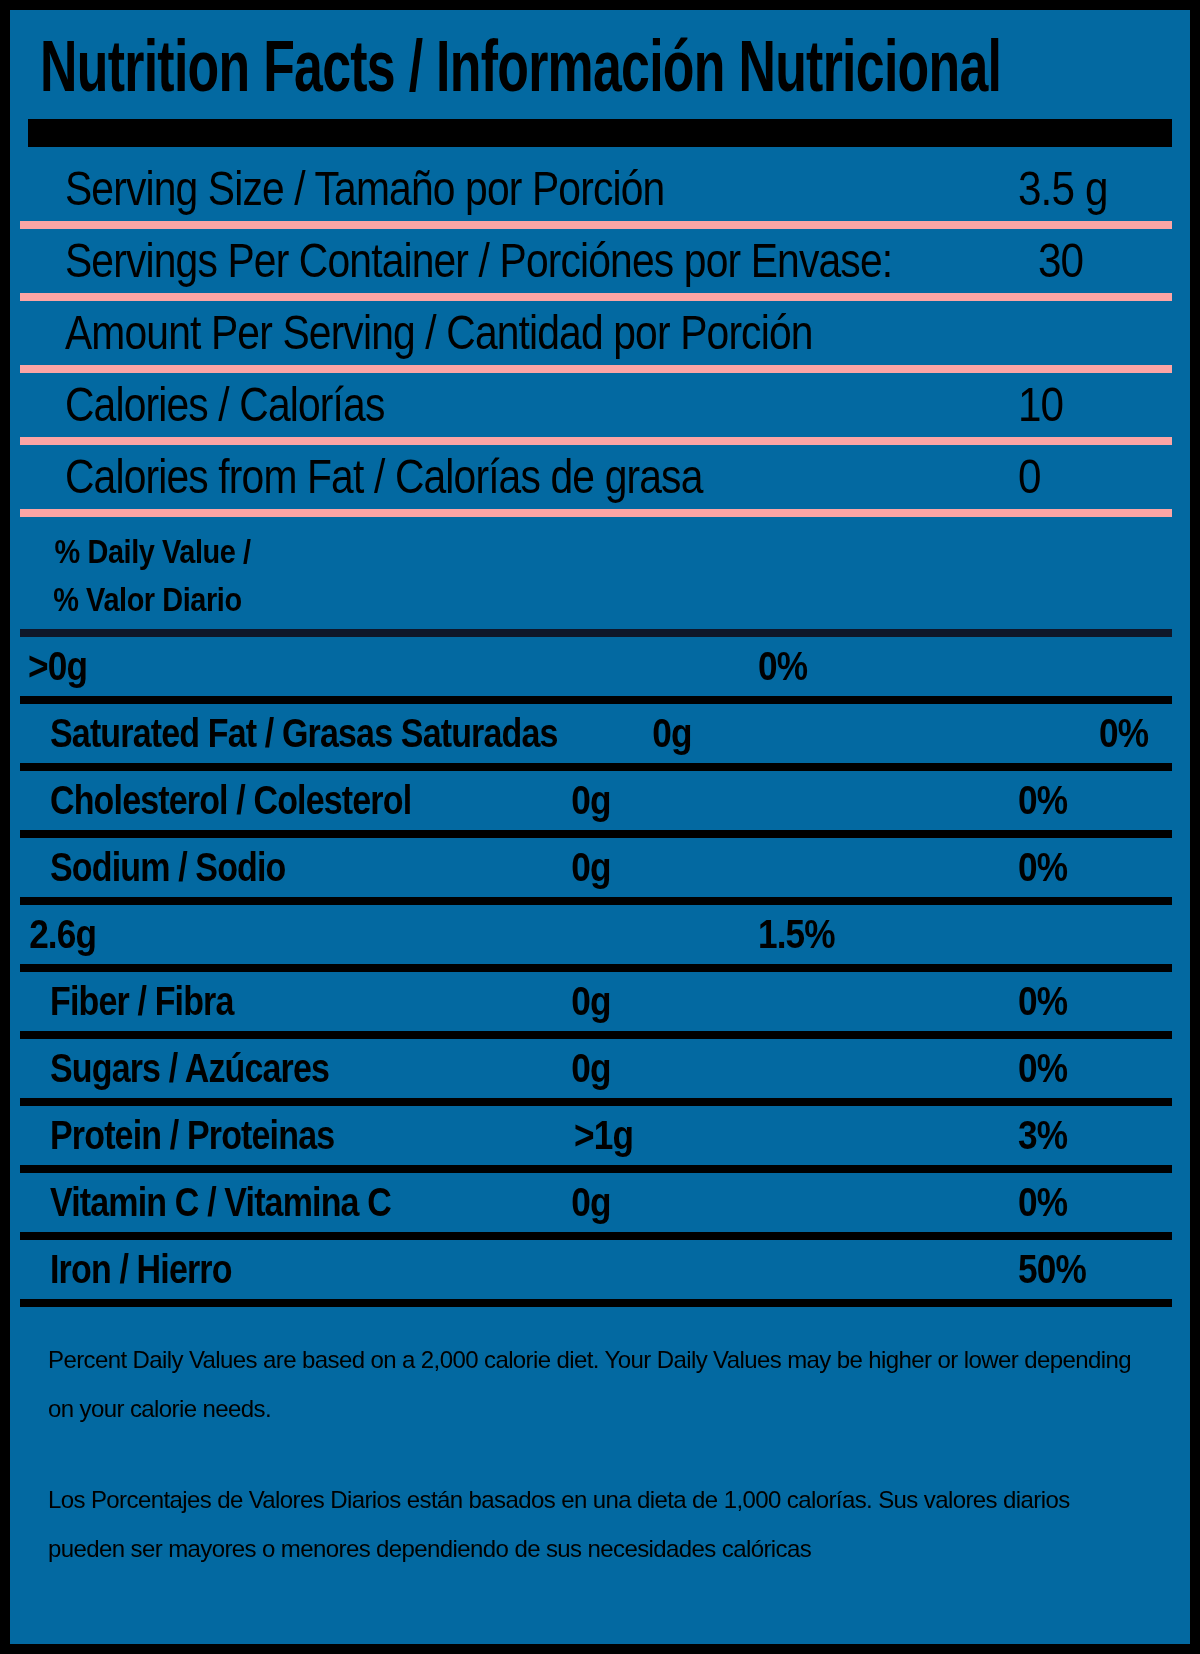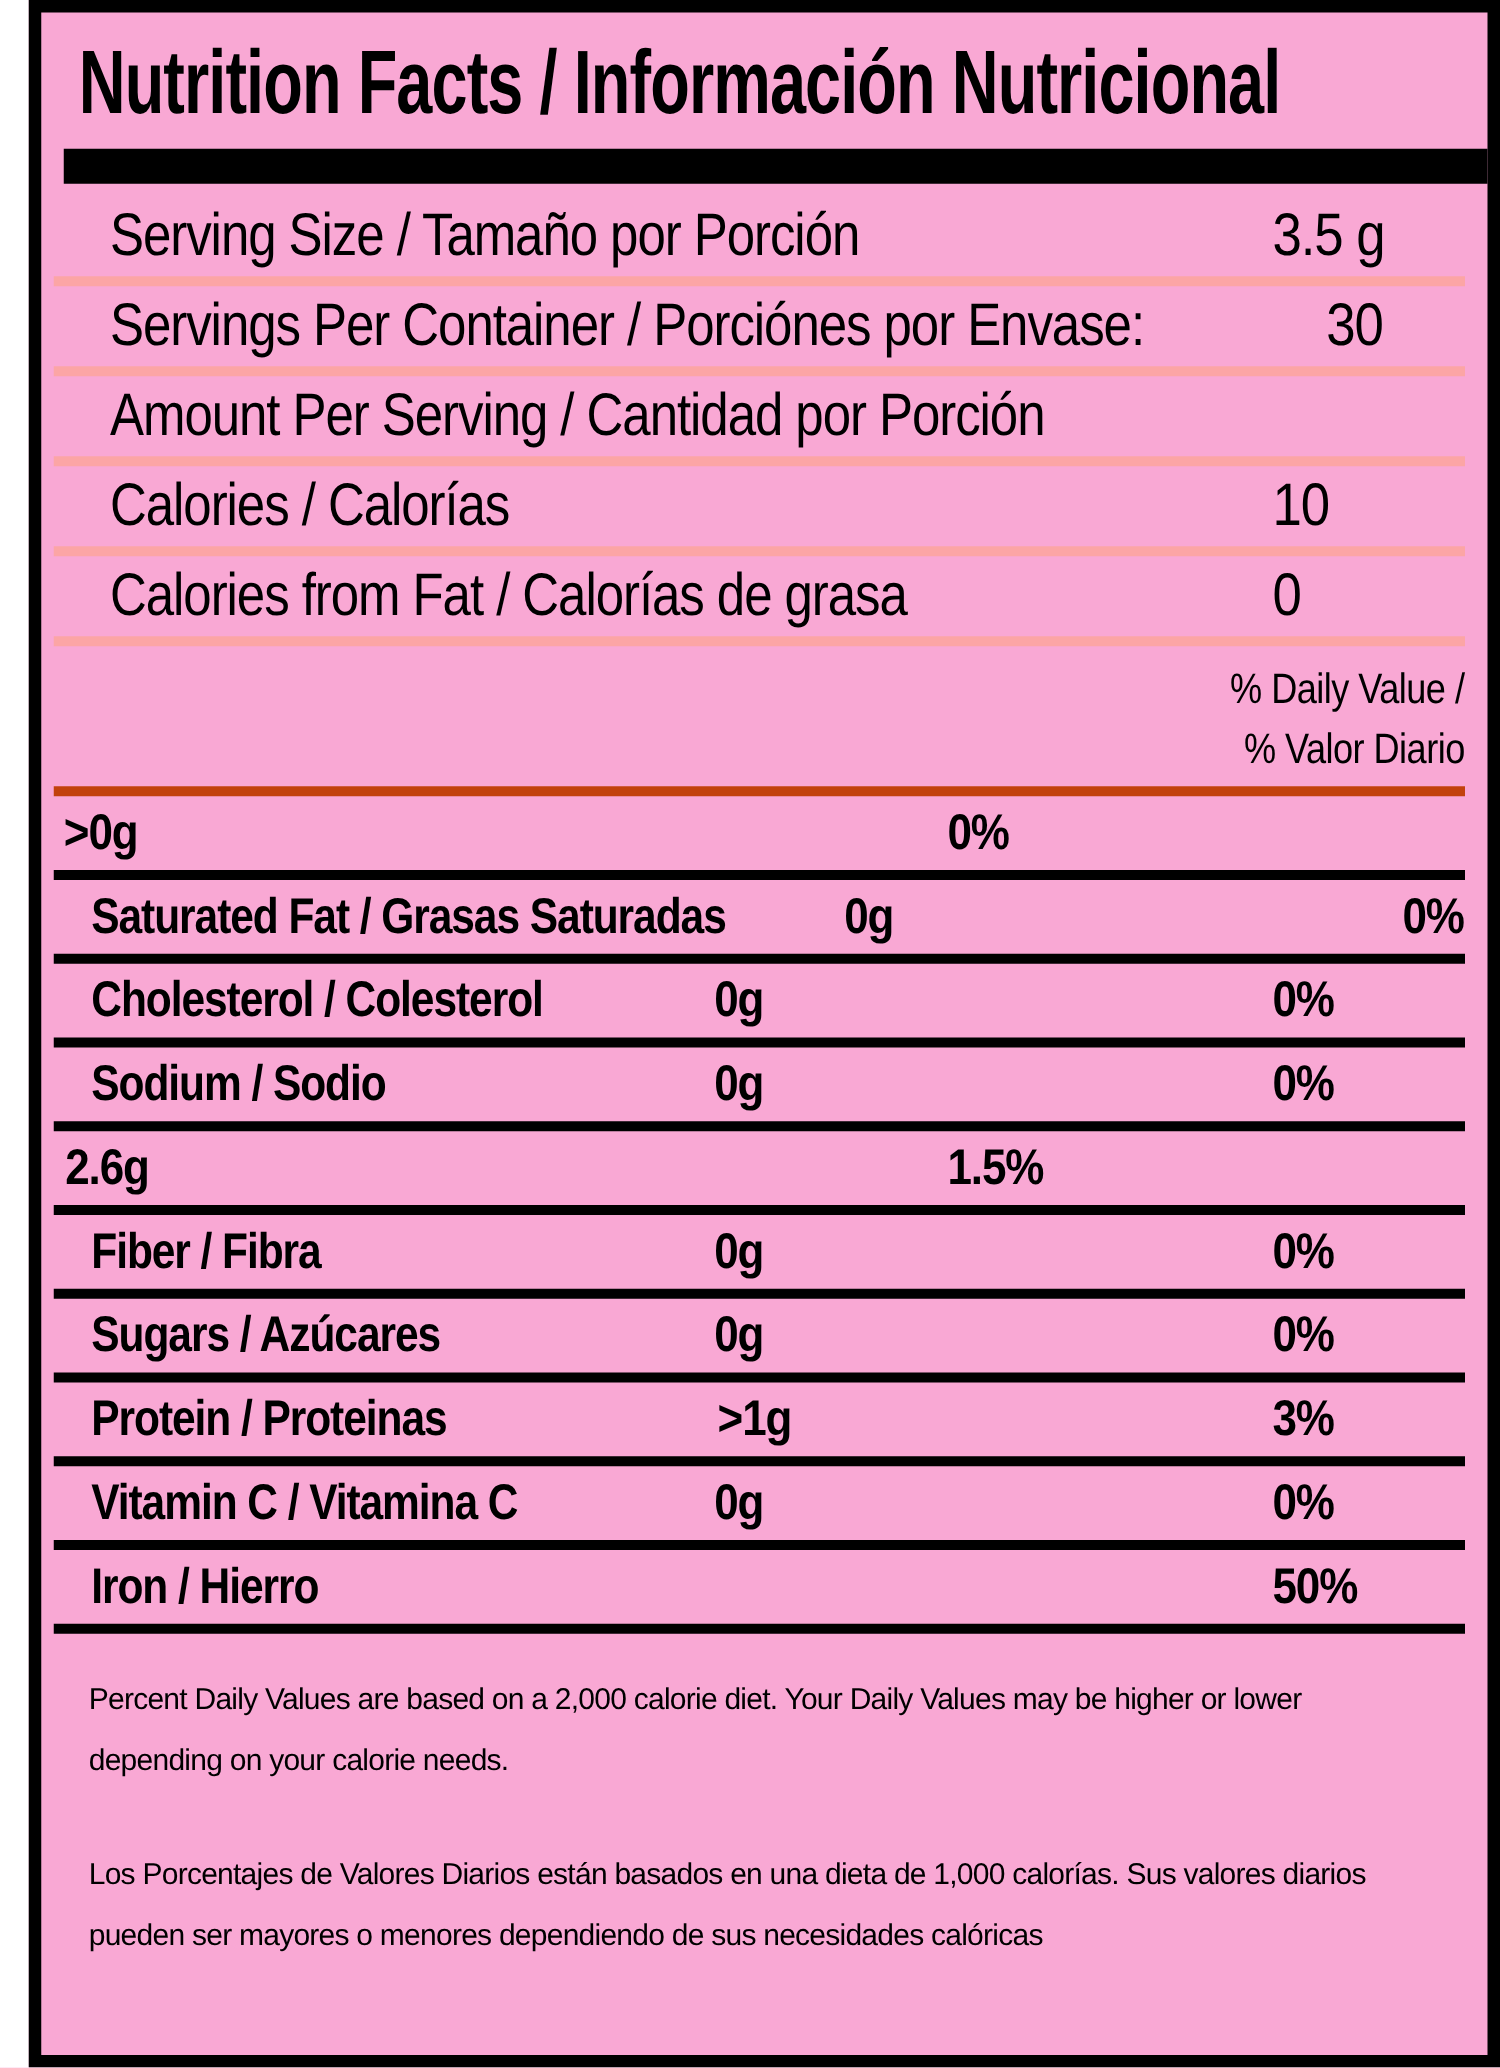--- a/index.html
+++ b/index.html
@@ -5,24 +5,23 @@
   html,body{margin:0;padding:0;background:#fff;}
   body{
     width:1200px;height:1654px;position:relative;
     font-family:"Liberation Sans","DejaVu Sans",sans-serif;
     color:#000;
     -webkit-font-smoothing:antialiased;
   }
   .frame{
     position:absolute;inset:0;
     border:10px solid #000;
-    background:#f9a8d4;
+    background:#0369a1;
     box-sizing:border-box;
     overflow:hidden;
-    margin-left:23px;
   }
   
   .title{
     margin:18px 0 0 30px;
     font-size:72px;line-height:76px;font-weight:700;
     letter-spacing:-1px;white-space:nowrap;
     transform:scaleX(0.72);transform-origin:left center;
   }
   .title-bar{
     margin:15px 0 0 18px;
@@ -41,23 +40,23 @@
     border-bottom:8px solid #fca5a5;
     font-size:48px;font-weight:400;
   }
   .srow .lbl{padding-left:45px;white-space:nowrap;}
   .srow .lbl .cond{transform:scaleX(0.85);transform-origin:left center;}
   .srow .val{text-align:left;}
   .srow .val .cond{transform:scaleX(0.88);transform-origin:left center;}
   
   .dvhead{
     padding:10px 0 6px 0;
-    border-bottom:8px solid #c2410c;
-    text-align:right;
-    font-size:34px;font-weight:400;line-height:48px;
+    border-bottom:8px solid #0f172a;
+    text-align:left;
+    font-size:34px;font-weight:700;line-height:48px;
   }
   .dvhead .cond{transform:scaleX(0.85);transform-origin:right center;letter-spacing:-0.5px;}
   
   .nrow{
     display:grid;grid-template-columns:1fr 260px 346px;
     height:59px;line-height:59px;
     border-bottom:8px solid #000;
     font-size:40px;font-weight:700;
   }
   .nrow .lbl{padding-left:30px;white-space:nowrap;}

